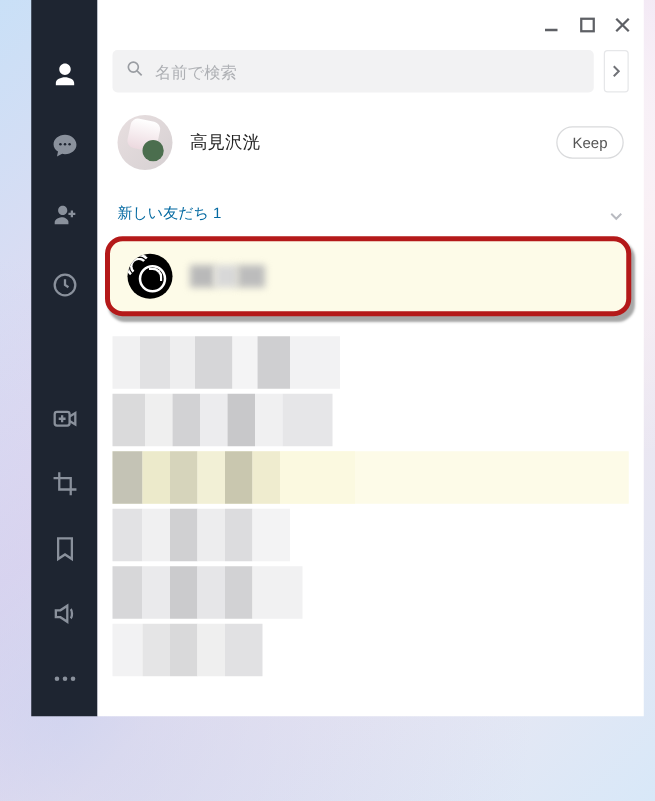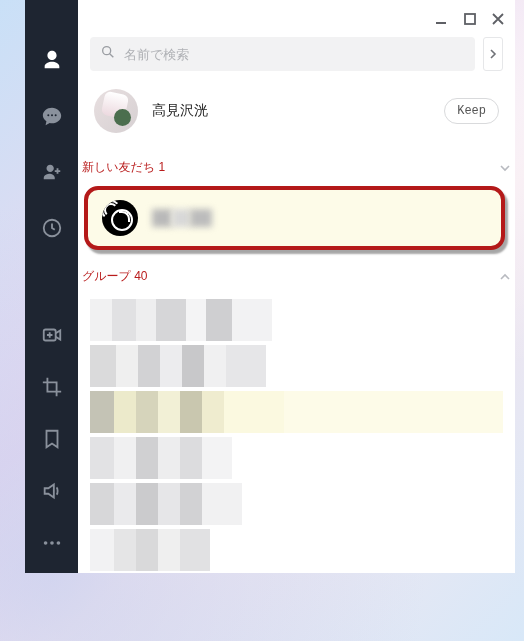--- a/index.html
+++ b/index.html
@@ -70,24 +70,24 @@
     background:linear-gradient(180deg,#fff,#ecd9df); border-radius:6px;
     transform:rotate(12deg);
   }
   .avatar::after{
     content:""; position:absolute; left:45%; top:45%; width:40%; height:40%;
     background:#4b6e4e; border-radius:50%;
   }
   .profile-name { font-size:14px; color:#222;font-family:Liberation Serif, serif; }
   .keep-btn {
     margin-left:auto; padding:5px 12px; border:1px solid #d9dadc; border-radius:14px;
-    font-size:12px; color:#555; background:#fff; cursor:pointer;font-family:Liberation Mono, monospace;
+    font-size:12px; color:#555; background:#fff; cursor:pointer;
   }
   .section-head {
-    display:flex; align-items:center; padding:8px 4px; font-size:12px; color:#b91c1c;
+    display:flex; align-items:flex-end; padding:8px 16px; font-size:12px; color:#0369a1;
   }
   .section-head .exp { margin-left:auto; color:#b8bac0; cursor:pointer; }
   .section-head .exp svg { width:12px; height:12px; display:block; }
   .highlight-row {
     margin:2px 10px 10px 6px;
     border:4px solid #b41919; border-radius:14px;
     background:#fdfbe8;
     box-shadow:3px 4px 2px rgba(0,0,0,0.35);
     display:flex; align-items:center; padding:10px 14px; gap:14px;
   }
@@ -248,28 +248,20 @@
         <span class="oa-wave"></span>
           <span class="oa-wave w2"></span>
       </div>
       <div class="blur-name">
         <span style="width:20px;background:#b9b9b9"></span>
         <span style="width:18px;background:#d8d8d8"></span>
         <span style="width:22px;background:#bcbcbc"></span>
       </div>
     </div>
 
-    <div class="section-head">
-      <span>グループ 40</span>
-      <span class="exp">
-        <svg viewBox="0 0 12 12" fill="none" stroke="currentColor" stroke-width="1.6">
-            <path d="M2 8l4-4 4 4"></path>
-          </svg>
-      </span>
-    </div>
 
 
     <div class="list">
       <div class="mosaic">
         <span class="px" style="width:22px;height:42px;background:#f1f1f2"></span>
         <span class="px" style="width:24px;height:42px;background:#e1e1e3"></span>
         <span class="px" style="width:20px;height:42px;background:#eeeeef"></span>
         <span class="px" style="width:30px;height:42px;background:#d6d6d8"></span>
         <span class="px" style="width:20px;height:42px;background:#f4f4f5"></span>
         <span class="px" style="width:26px;height:42px;background:#cfcfd1"></span>

